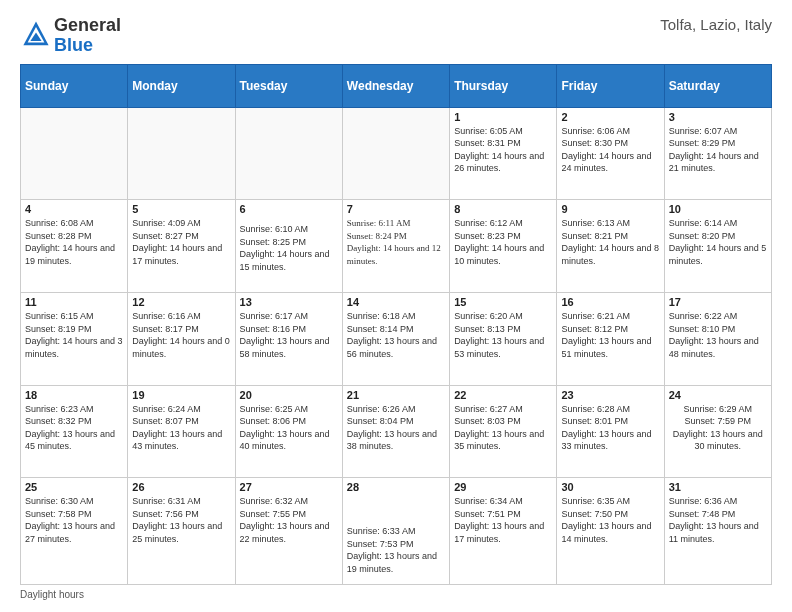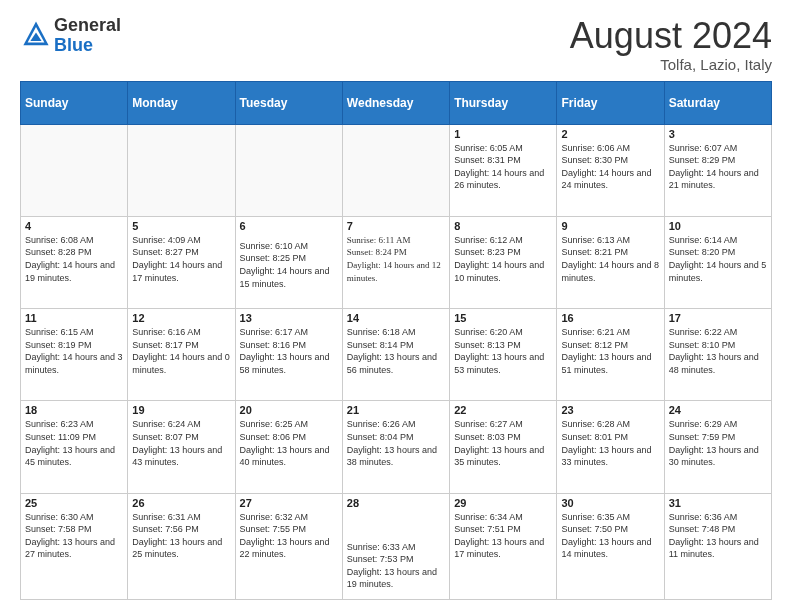--- a/index.html
+++ b/index.html
@@ -116,21 +116,20 @@
         </svg>
       </div>
       <div style="margin-left:4px;">
         <div class="logo-text">
           <span class="general">General</span><br>
           <span class="blue">Blue</span>
         </div>
       </div>
     </div>
     <div class="title-block">
-      <div class="month-year">August 2024</div>
       <div class="location">Tolfa, Lazio, Italy</div>
     </div>
   </div>
 
   <table class="calendar">
     <thead>
       <tr>
         <th>Sunday</th>
         <th>Monday</th>
         <th>Tuesday</th>
@@ -250,21 +249,21 @@
             <div class="day-number">17</div>
             <div class="day-detail" style="white-space: pre-line;">Sunrise: 6:22 AM
 Sunset: 8:10 PM
 Daylight: 13 hours and 48 minutes.</div>
           </td>
         </tr>
         <tr>
           <td>
             <div class="day-number">18</div>
             <div class="day-detail" style="white-space: pre-line;">Sunrise: 6:23 AM
-Sunset: 11:09 PM
+Sunset: 8:32 PM
 Daylight: 13 hours and 45 minutes.</div>
           </td>
           <td>
             <div class="day-number">19</div>
             <div class="day-detail" style="white-space: pre-line;">Sunrise: 6:24 AM
 Sunset: 8:07 PM
 Daylight: 13 hours and 43 minutes.</div>
           </td>
           <td>
             <div class="day-number">20</div>
@@ -285,21 +284,21 @@
 Daylight: 13 hours and 35 minutes.</div>
           </td>
           <td>
             <div class="day-number">23</div>
             <div class="day-detail" style="white-space: pre-line;">Sunrise: 6:28 AM
 Sunset: 8:01 PM
 Daylight: 13 hours and 33 minutes.</div>
           </td>
           <td>
             <div class="day-number">24</div>
-            <div class="day-detail" style="white-space: pre-line;">Sunrise: 6:29 AM
+            <div class="day-detail" style="white-space: pre-line; text-align: center;">Sunrise: 6:29 AM
 Sunset: 7:59 PM
 Daylight: 13 hours and 30 minutes.</div>
           </td>
         </tr>
         <tr>
           <td>
             <div class="day-number">25</div>
             <div class="day-detail" style="white-space: pre-line;">Sunrise: 6:30 AM
 Sunset: 7:58 PM
 Daylight: 13 hours and 27 minutes.</div>
@@ -337,13 +336,16 @@
           <td>
             <div class="day-number">31</div>
             <div class="day-detail" style="white-space: pre-line;">Sunrise: 6:36 AM
 Sunset: 7:48 PM
 Daylight: 13 hours and 11 minutes.</div>
           </td>
         </tr>
       </tbody>
   </table>
 
+  <div class="footer">
+    <span>Daylight hours</span>
+  </div>
 </div>
 
 </body></html>

